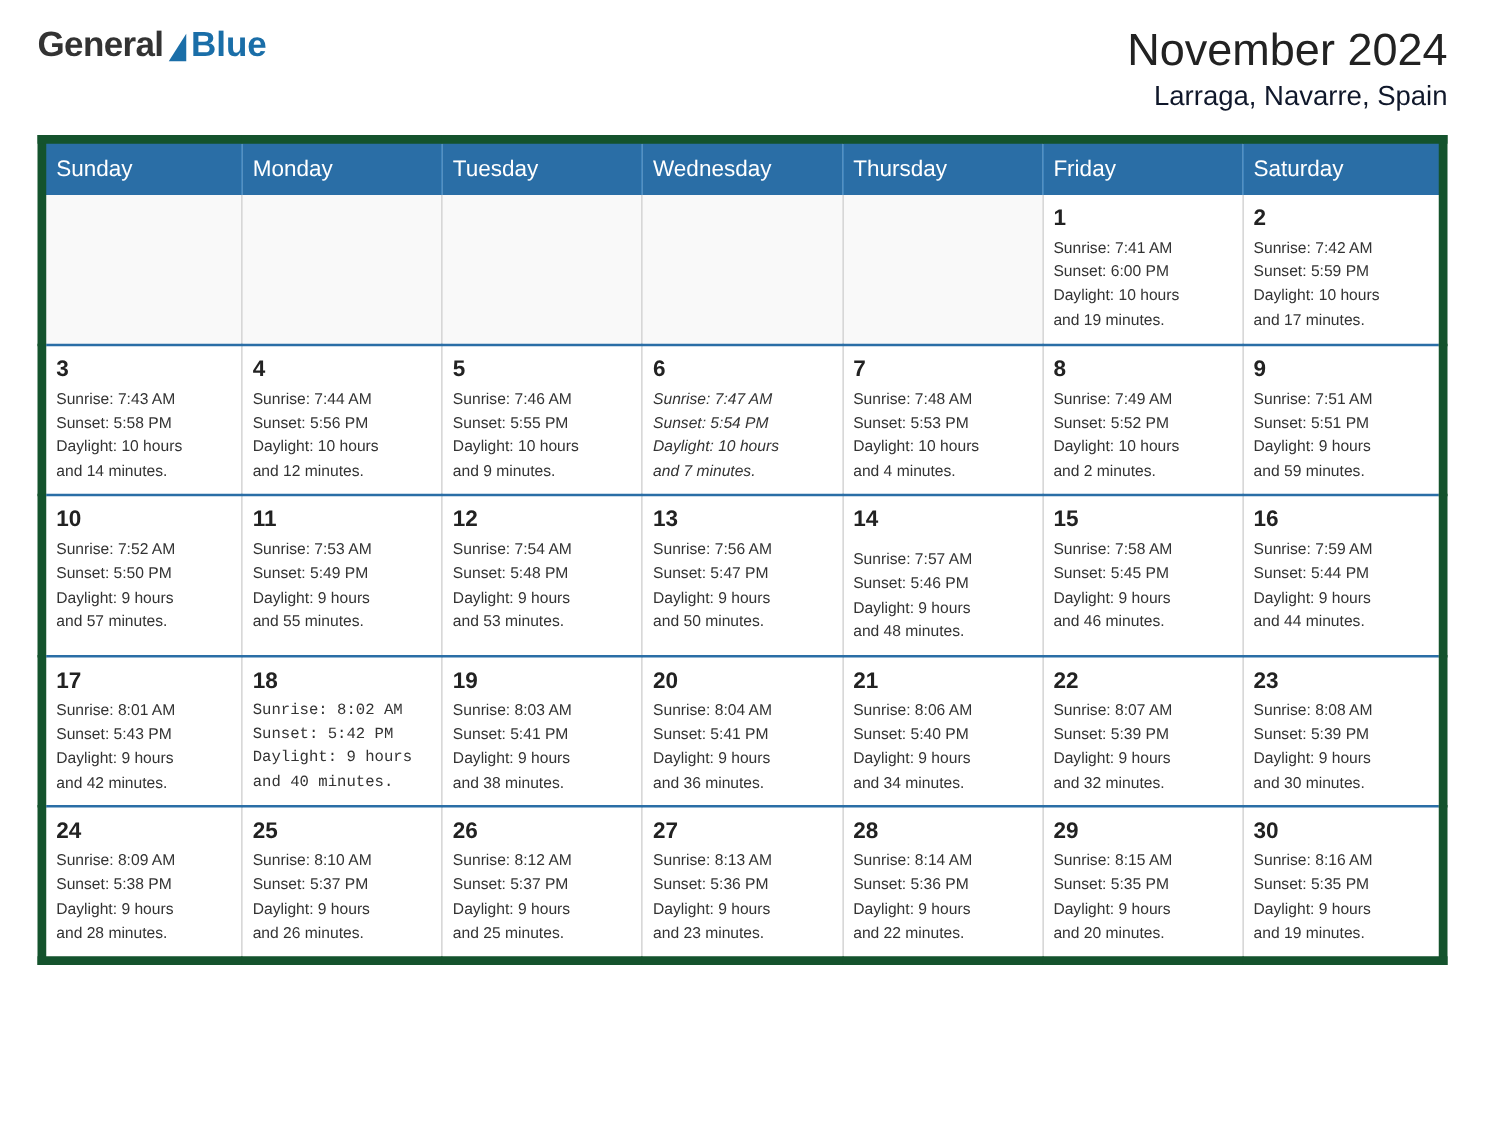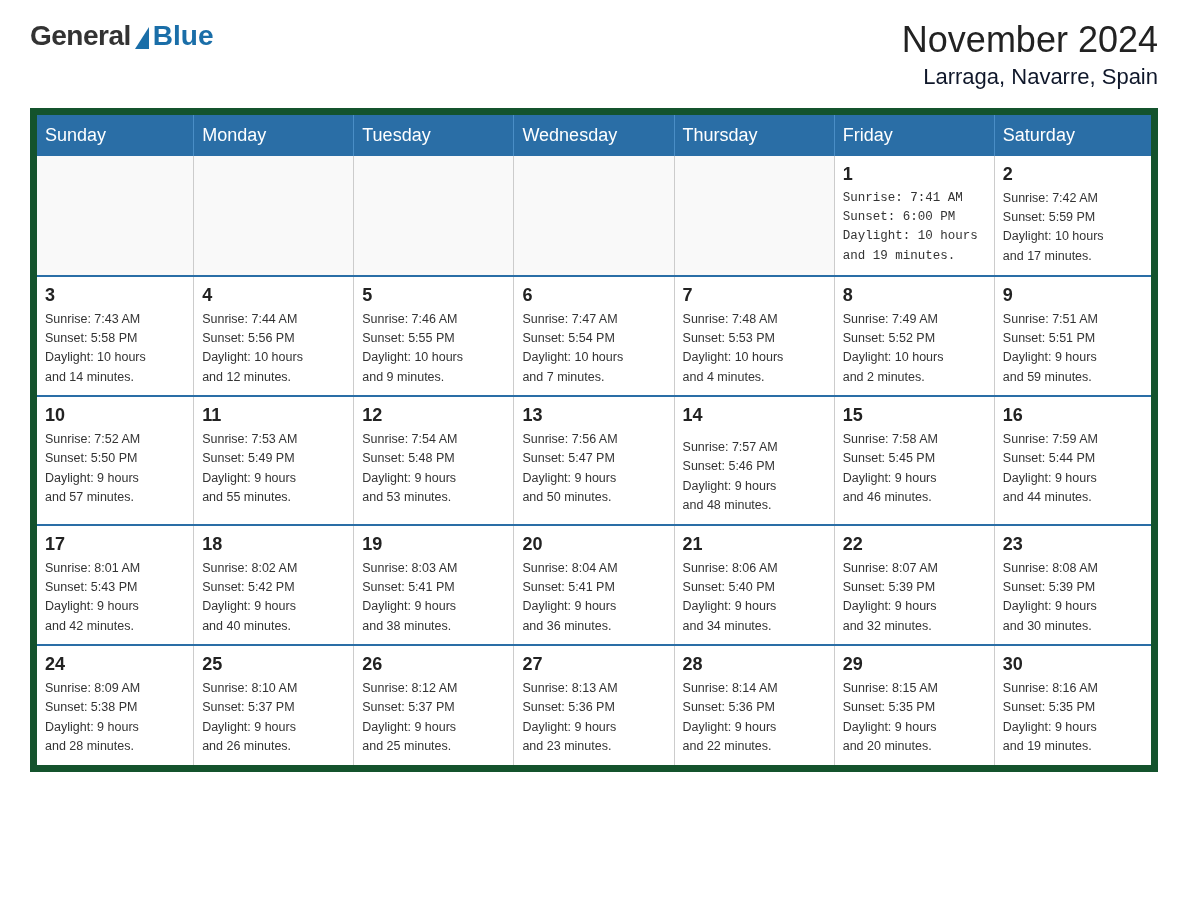--- a/index.html
+++ b/index.html
@@ -137,21 +137,21 @@
   </thead>
   <tbody>
   <tr>
         <td class="empty-cell"></td>
         <td class="empty-cell"></td>
         <td class="empty-cell"></td>
         <td class="empty-cell"></td>
         <td class="empty-cell"></td>
         <td>
           <div class="day-number">1</div>
-          <div class="day-info" style="white-space: pre-line; font-family: Liberation Mono, monospace;">Sunrise: 7:41 AM
+          <div class="day-info" style="white-space: pre-line;">Sunrise: 7:41 AM
 Sunset: 6:00 PM
 Daylight: 10 hours
 and 19 minutes.</div>
         </td>
         <td>
           <div class="day-number">2</div>
           <div class="day-info" style="white-space: pre-line;">Sunrise: 7:42 AM
 Sunset: 5:59 PM
 Daylight: 10 hours
 and 17 minutes.</div>
@@ -174,21 +174,21 @@
         </td>
         <td>
           <div class="day-number">5</div>
           <div class="day-info" style="white-space: pre-line;">Sunrise: 7:46 AM
 Sunset: 5:55 PM
 Daylight: 10 hours
 and 9 minutes.</div>
         </td>
         <td>
           <div class="day-number">6</div>
-          <div class="day-info" style="white-space: pre-line;">Sunrise: 7:47 AM
+          <div class="day-info" style="white-space: pre-line; font-style: italic;">Sunrise: 7:47 AM
 Sunset: 5:54 PM
 Daylight: 10 hours
 and 7 minutes.</div>
         </td>
         <td>
           <div class="day-number">7</div>
           <div class="day-info" style="white-space: pre-line;">Sunrise: 7:48 AM
 Sunset: 5:53 PM
 Daylight: 10 hours
 and 4 minutes.</div>
@@ -262,21 +262,21 @@
       <tr>
         <td>
           <div class="day-number">17</div>
           <div class="day-info" style="white-space: pre-line;">Sunrise: 8:01 AM
 Sunset: 5:43 PM
 Daylight: 9 hours
 and 42 minutes.</div>
         </td>
         <td>
           <div class="day-number">18</div>
-          <div class="day-info" style="white-space: pre-line;">Sunrise: 8:02 AM
+          <div class="day-info" style="white-space: pre-line; font-family: Liberation Mono, monospace;">Sunrise: 8:02 AM
 Sunset: 5:42 PM
 Daylight: 9 hours
 and 40 minutes.</div>
         </td>
         <td>
           <div class="day-number">19</div>
           <div class="day-info" style="white-space: pre-line;">Sunrise: 8:03 AM
 Sunset: 5:41 PM
 Daylight: 9 hours
 and 38 minutes.</div>

